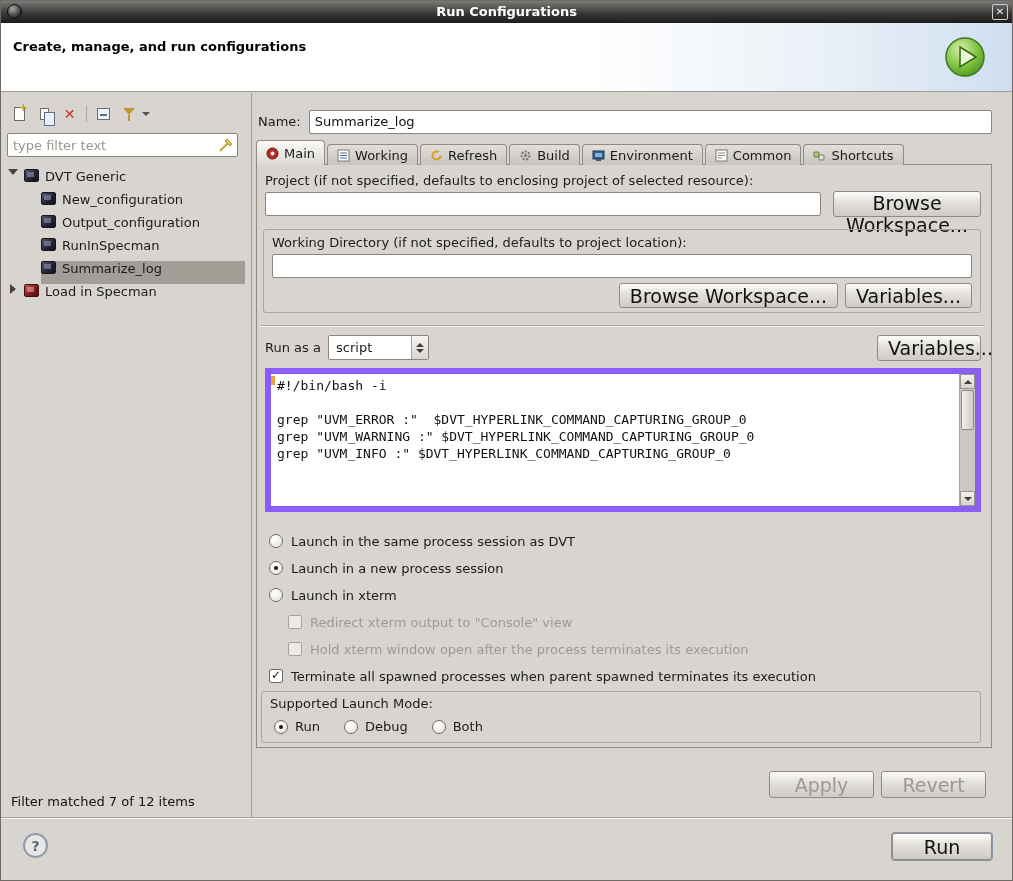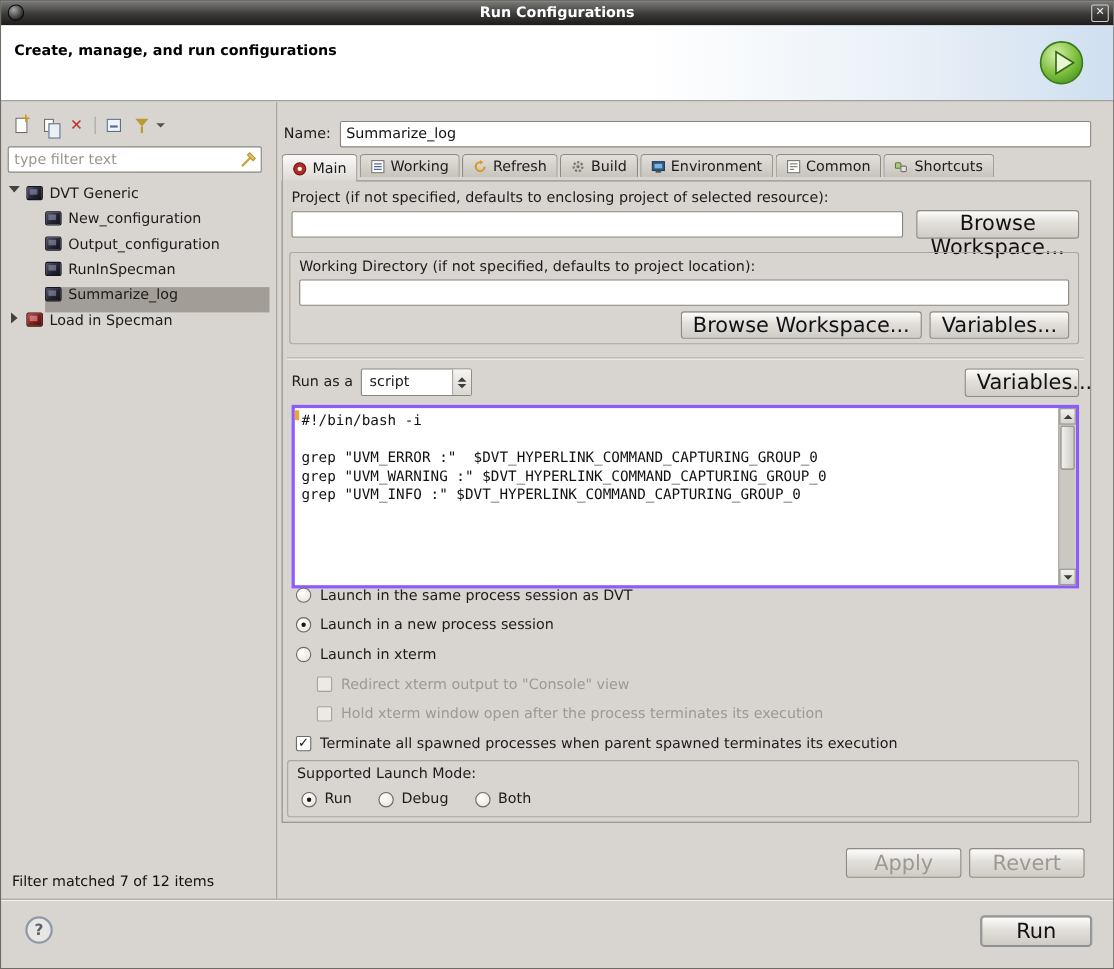--- a/index.html
+++ b/index.html
@@ -79,21 +79,21 @@
 
   
   .main { position:absolute; left:255px; top:100px; right:8px; bottom:63px; }
   .name-row { position:absolute; left:2px; top:8px; right:12px; height:25px;
     display:flex; align-items:center; gap:8px; }
   .text-input { background:#ffffff; border:1px solid #89857e; border-radius:2px;
     height:24px; padding:0 5px; font-size:13px; font-family:inherit; color:#111; outline:none; }
   .name-row .text-input { flex:1; }
 
   .tabs { position:absolute; left:0; top:39px; right:12px; height:25px;
-    display:flex; z-index:2; }
+    display:flex; align-items:flex-end; z-index:2; }
   .tab { display:flex; align-items:center; gap:5px; padding:0 9px; height:21px;
     background:linear-gradient(#e3e0db,#c7c4be); border:1px solid #8f8b84; border-bottom:none;
     border-radius:4px 4px 0 0; margin-right:2px; white-space:nowrap; }
   .tab.selected { height:25px; background:linear-gradient(#fbfaf9,#dcd9d4); position:relative; }
   .tab.selected::after { content:''; position:absolute; left:0; right:0; bottom:-1px; height:2px;
     background:#d8d5d0; }
   .tab-ic { width:13px; height:13px; display:flex; align-items:center; justify-content:center; }
 
   .panel { position:absolute; left:0; top:63px; right:12px; height:584px;
     border:1px solid #8f8b84; background:#d8d5d0; z-index:1; }
@@ -123,22 +123,22 @@
   .combo-value { flex:1; padding:0 7px; }
   .combo-spin { width:17px; height:100%; border-left:1px solid #a5a19a;
     background:linear-gradient(#f5f4f2,#dad7d2); display:flex; flex-direction:column;
     align-items:center; justify-content:center; gap:2px; }
   .spin-up { width:0; height:0; border-left:4px solid transparent; border-right:4px solid transparent;
     border-bottom:4px solid #3f3d3a; }
   .spin-down { width:0; height:0; border-left:4px solid transparent; border-right:4px solid transparent;
     border-top:4px solid #3f3d3a; }
   .runas-vars { position:absolute; right:0; top:0; width:104px; height:26px; }
 
-  .script-area { position:absolute; left:8px; right:10px; top:203px; height:167px;
-    background:#ffffff; border:3px solid #8b5cf6; }
+  .script-area { position:absolute; left:8px; right:10px; top:203px; height:144px;
+    background:#ffffff; border:6px solid #8b5cf6; }
   .script-text { position:absolute; left:6px; top:3px; right:22px; bottom:3px;
     font-family:"DejaVu Sans Mono","Liberation Mono",monospace; font-size:13px;
     line-height:17px; white-space:pre; overflow:hidden; color:#111; }
   .script-marker { position:absolute; left:0px; top:2px; width:4px; height:9px; background:#e8a33d; }
   .scrollbar { position:absolute; right:0; top:0; bottom:0; width:16px;
     background:#cbc8c3; border-left:1px solid #aaa69f; }
   .sb-btn { position:absolute; left:0; right:0; height:15px;
     background:linear-gradient(#f3f2f0,#d6d3ce); border:1px solid #9a968f;
     display:flex; align-items:center; justify-content:center; }
   .sb-btn.up { top:0; } .sb-btn.down { bottom:0; }

